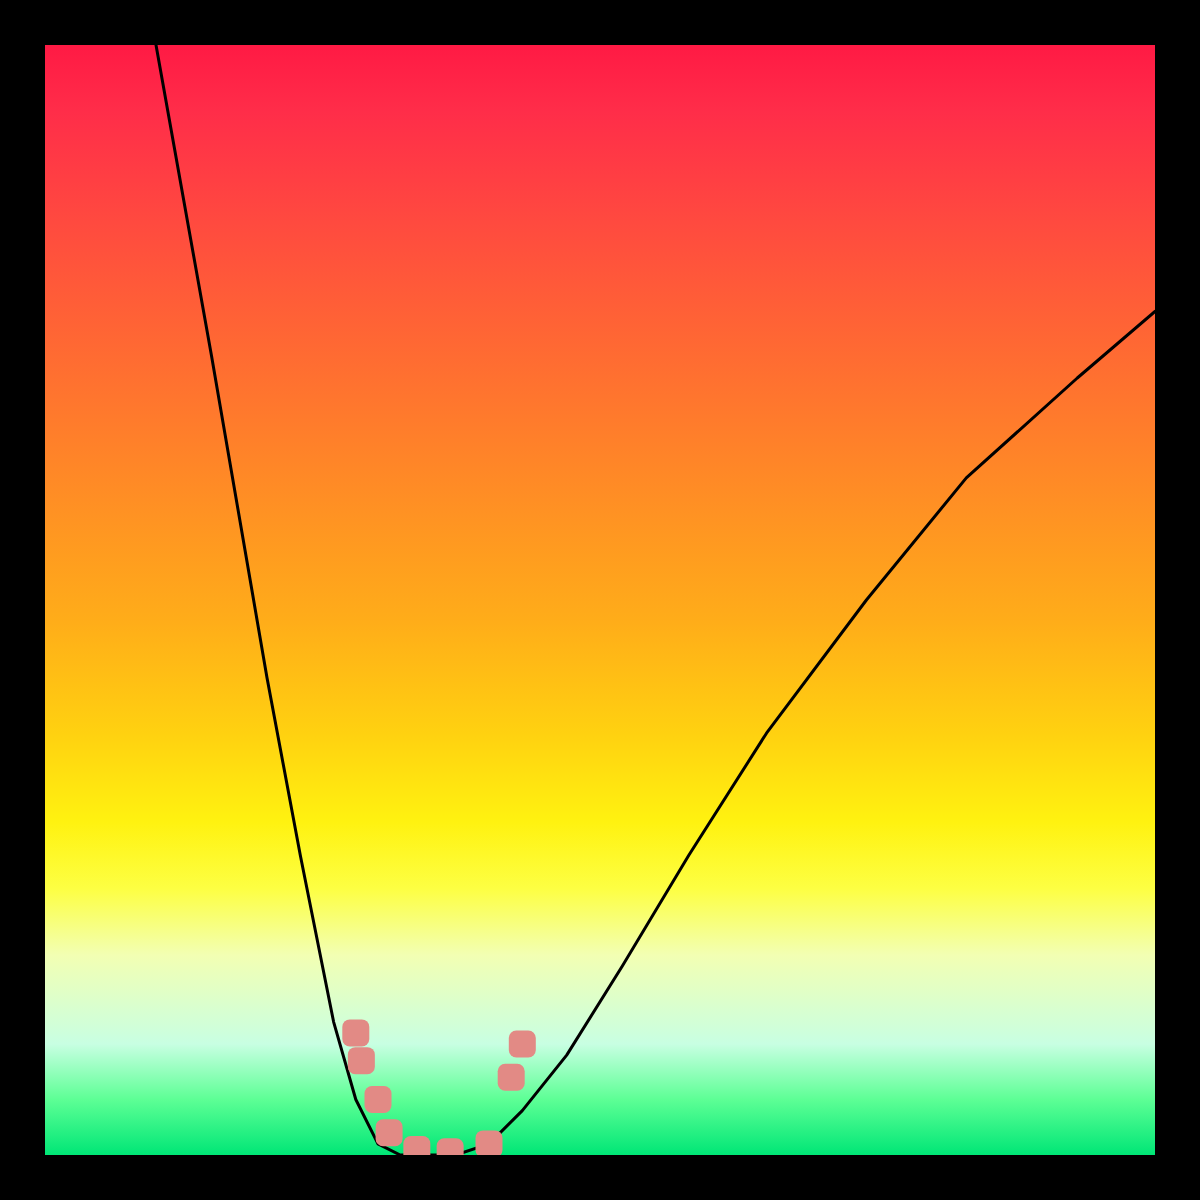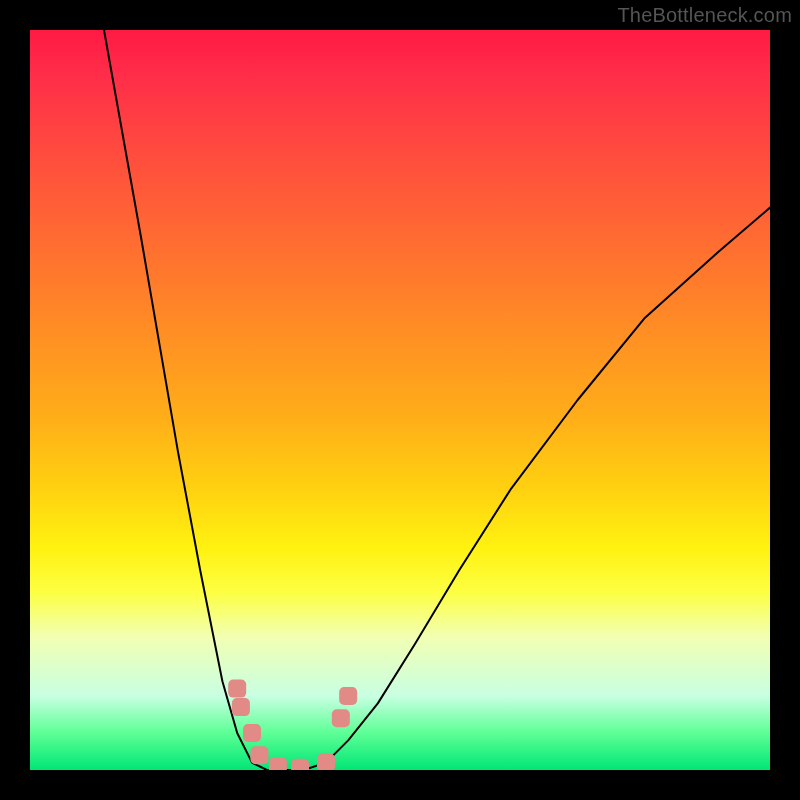--- a/index.html
+++ b/index.html
@@ -60,21 +60,20 @@
     color: #555;
     font-size: 20px;
     letter-spacing: 0.2px;
     user-select: none;
   }
 </style>
 </head>
 <body>
 
 <div class="frame">
-  <div class="watermark">TheBottleneck.com</div>
 
   <div class="plot-area">
     <div class="gradient"></div>
 
     <svg class="overlay-svg" viewBox="0 0 740 740" preserveAspectRatio="none">
       <path id="series-path" fill="none" stroke="#000000" stroke-width="2" stroke-linecap="round" stroke-linejoin="round" d="M74.0 0.0 L111.0 207.2 L148.0 421.8 L170.2 540.2 L192.4 651.2 L207.2 703.0 L222.0 732.6 L236.8 740.0 L251.6 740.0 L273.8 740.0 L296.0 732.6 L318.2 710.4 L347.8 673.4 L384.8 614.2 L429.2 540.2 L481.0 458.8 L547.6 370.0 L614.2 288.6 L688.2 222.0 L740.0 177.6"></path>
       <g id="marker-group">
           <rect x="198.2" y="649.6" width="18" height="18" rx="5" ry="5" fill="#e28a85"></rect>
           <rect x="201.9" y="668.1" width="18" height="18" rx="5" ry="5" fill="#e28a85"></rect>
           <rect x="213.0" y="694.0" width="18" height="18" rx="5" ry="5" fill="#e28a85"></rect>

